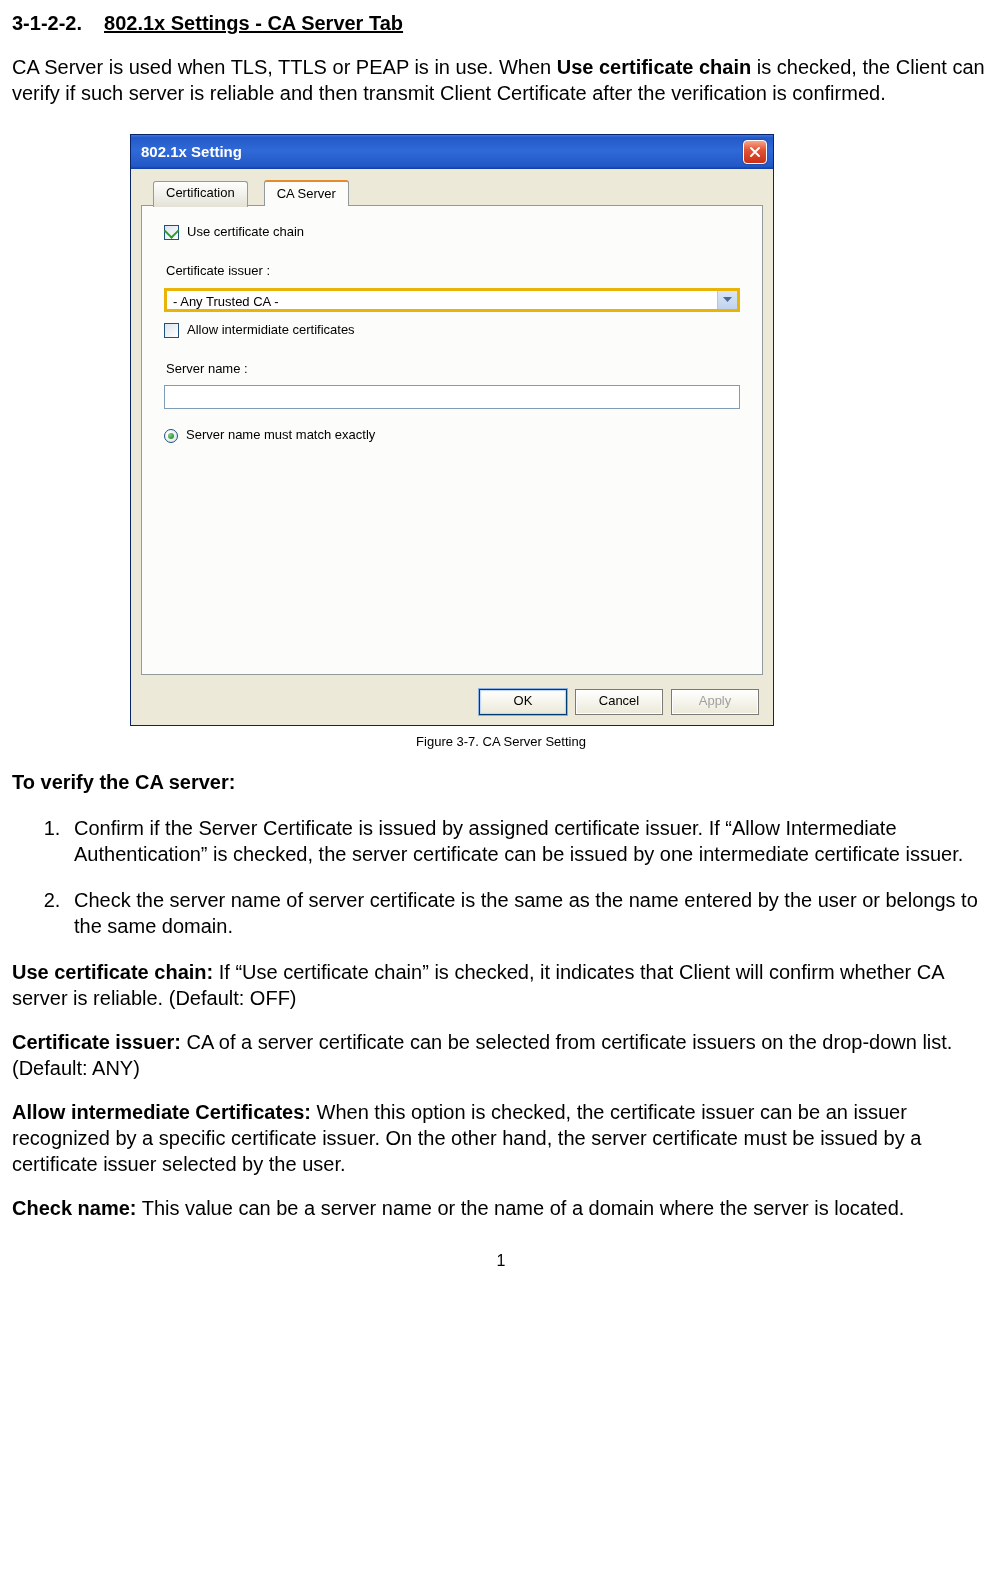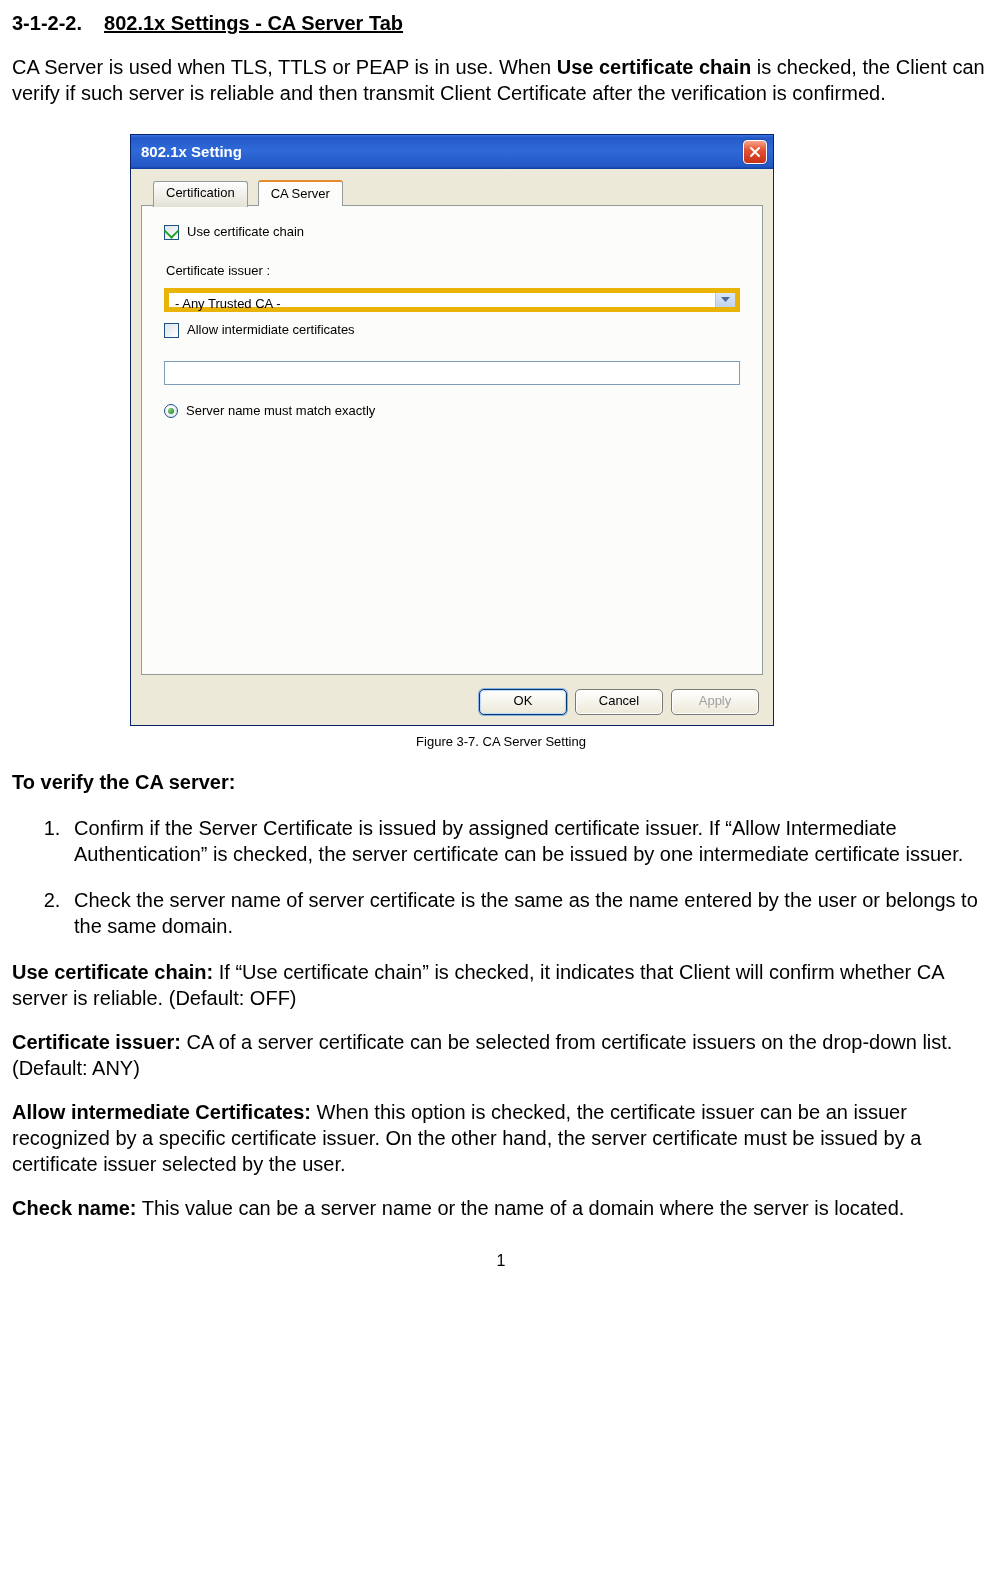--- a/index.html
+++ b/index.html
@@ -46,21 +46,21 @@
     position: relative;
   }
   .tabs-row { display: flex; padding-left: 12px; }
   .tab {
     border: 1px solid #919b9c;
     border-bottom: none;
     padding: 4px 12px 3px 12px;
     background: #f6f6f1;
     border-radius: 3px 3px 0 0;
     font-size: 13px;
-    margin-right: 10px;
+    margin-right: 16px;
     position: relative;
     top: 1px;
   }
   .tab.inactive { background: linear-gradient(to bottom,#fefefe,#e4e2d6); top:2px; padding-top:3px;}
   .tab.active {
     background: #fcfcfa;
     border-top: 2px solid #e68b2c;
     z-index: 2;
   }
   .tabpanel {
@@ -79,21 +79,21 @@
   .checkbox.checked::after {
     content: ""; width: 9px; height: 9px;
     background: none;
     border-left: 2px solid #21a121; border-bottom: 2px solid #21a121;
     transform: rotate(-45deg) translate(1px,-1px);
   }
   .lbl { font-size: 13px; }
   .field-label { margin: 6px 0 8px 2px; font-size: 13px; }
   .dropdown {
     display: flex; width: 100%;
-    border: 5px solid #eab308; background: #fff;
+    border: 3px solid #eab308; background: #fff;
     height: 24px; align-items: stretch;
     margin-bottom: 10px;
   }
   .dropdown .dd-text { flex: 1; padding: 3px 6px; font-size: 13px; }
   .dropdown .dd-btn {
     width: 20px; background: linear-gradient(to bottom,#dbe6f6,#c0d3ee);
     border-left: 1px solid #b4c7e2;
     display:flex; align-items:center; justify-content:center;
   }
   .dd-btn svg { display:block; }
@@ -111,21 +111,21 @@
   .radio.selected::after {
     content:""; width:6px; height:6px; border-radius:50%;
     background: radial-gradient(circle at 30% 30%, #7ed47e, #1a7a1a);
   }
   .button-row {
     position: absolute; bottom: 10px; right: 14px;
     display: flex; gap: 8px;
   }
   .winbtn {
     min-width: 88px; height: 26px;
-    border: 1px solid #7a7a7a; border-radius: 5px;
+    border: 1px solid #7a7a7a; border-radius: 0;
     background: linear-gradient(to bottom,#fff,#ece9d8);
     font-size: 13px; font-family: Tahoma, Arial, sans-serif;
     display:flex; align-items:center; justify-content:center;
     box-shadow: inset 0 0 0 1px #fff;
   }
   .winbtn.default {
     border: 1px solid #003c74;
     box-shadow: 0 0 0 1px #88b0e0, inset 0 0 1px 1px #bcd4f6;
   }
   .winbtn.disabled { color: #a0a0a0; }
@@ -178,20 +178,21 @@
                 <path d="M0 0 L4.5 5 L9 0 Z" fill="#4a6a98"></path>
               </svg>
           </div>
         </div>
 
         <div class="chk-row2">
           <span class="checkbox"></span>
           <span class="lbl">Allow intermidiate certificates</span>
         </div>
 
+        <div class="field-label">Server name :</div>
         <div class="textbox" value=""></div>
 
         <div class="radio-row">
           <span class="radio selected"></span>
           <span class="lbl">Server name must match exactly</span>
         </div>
 
       </div>
 
       <div class="button-row">

